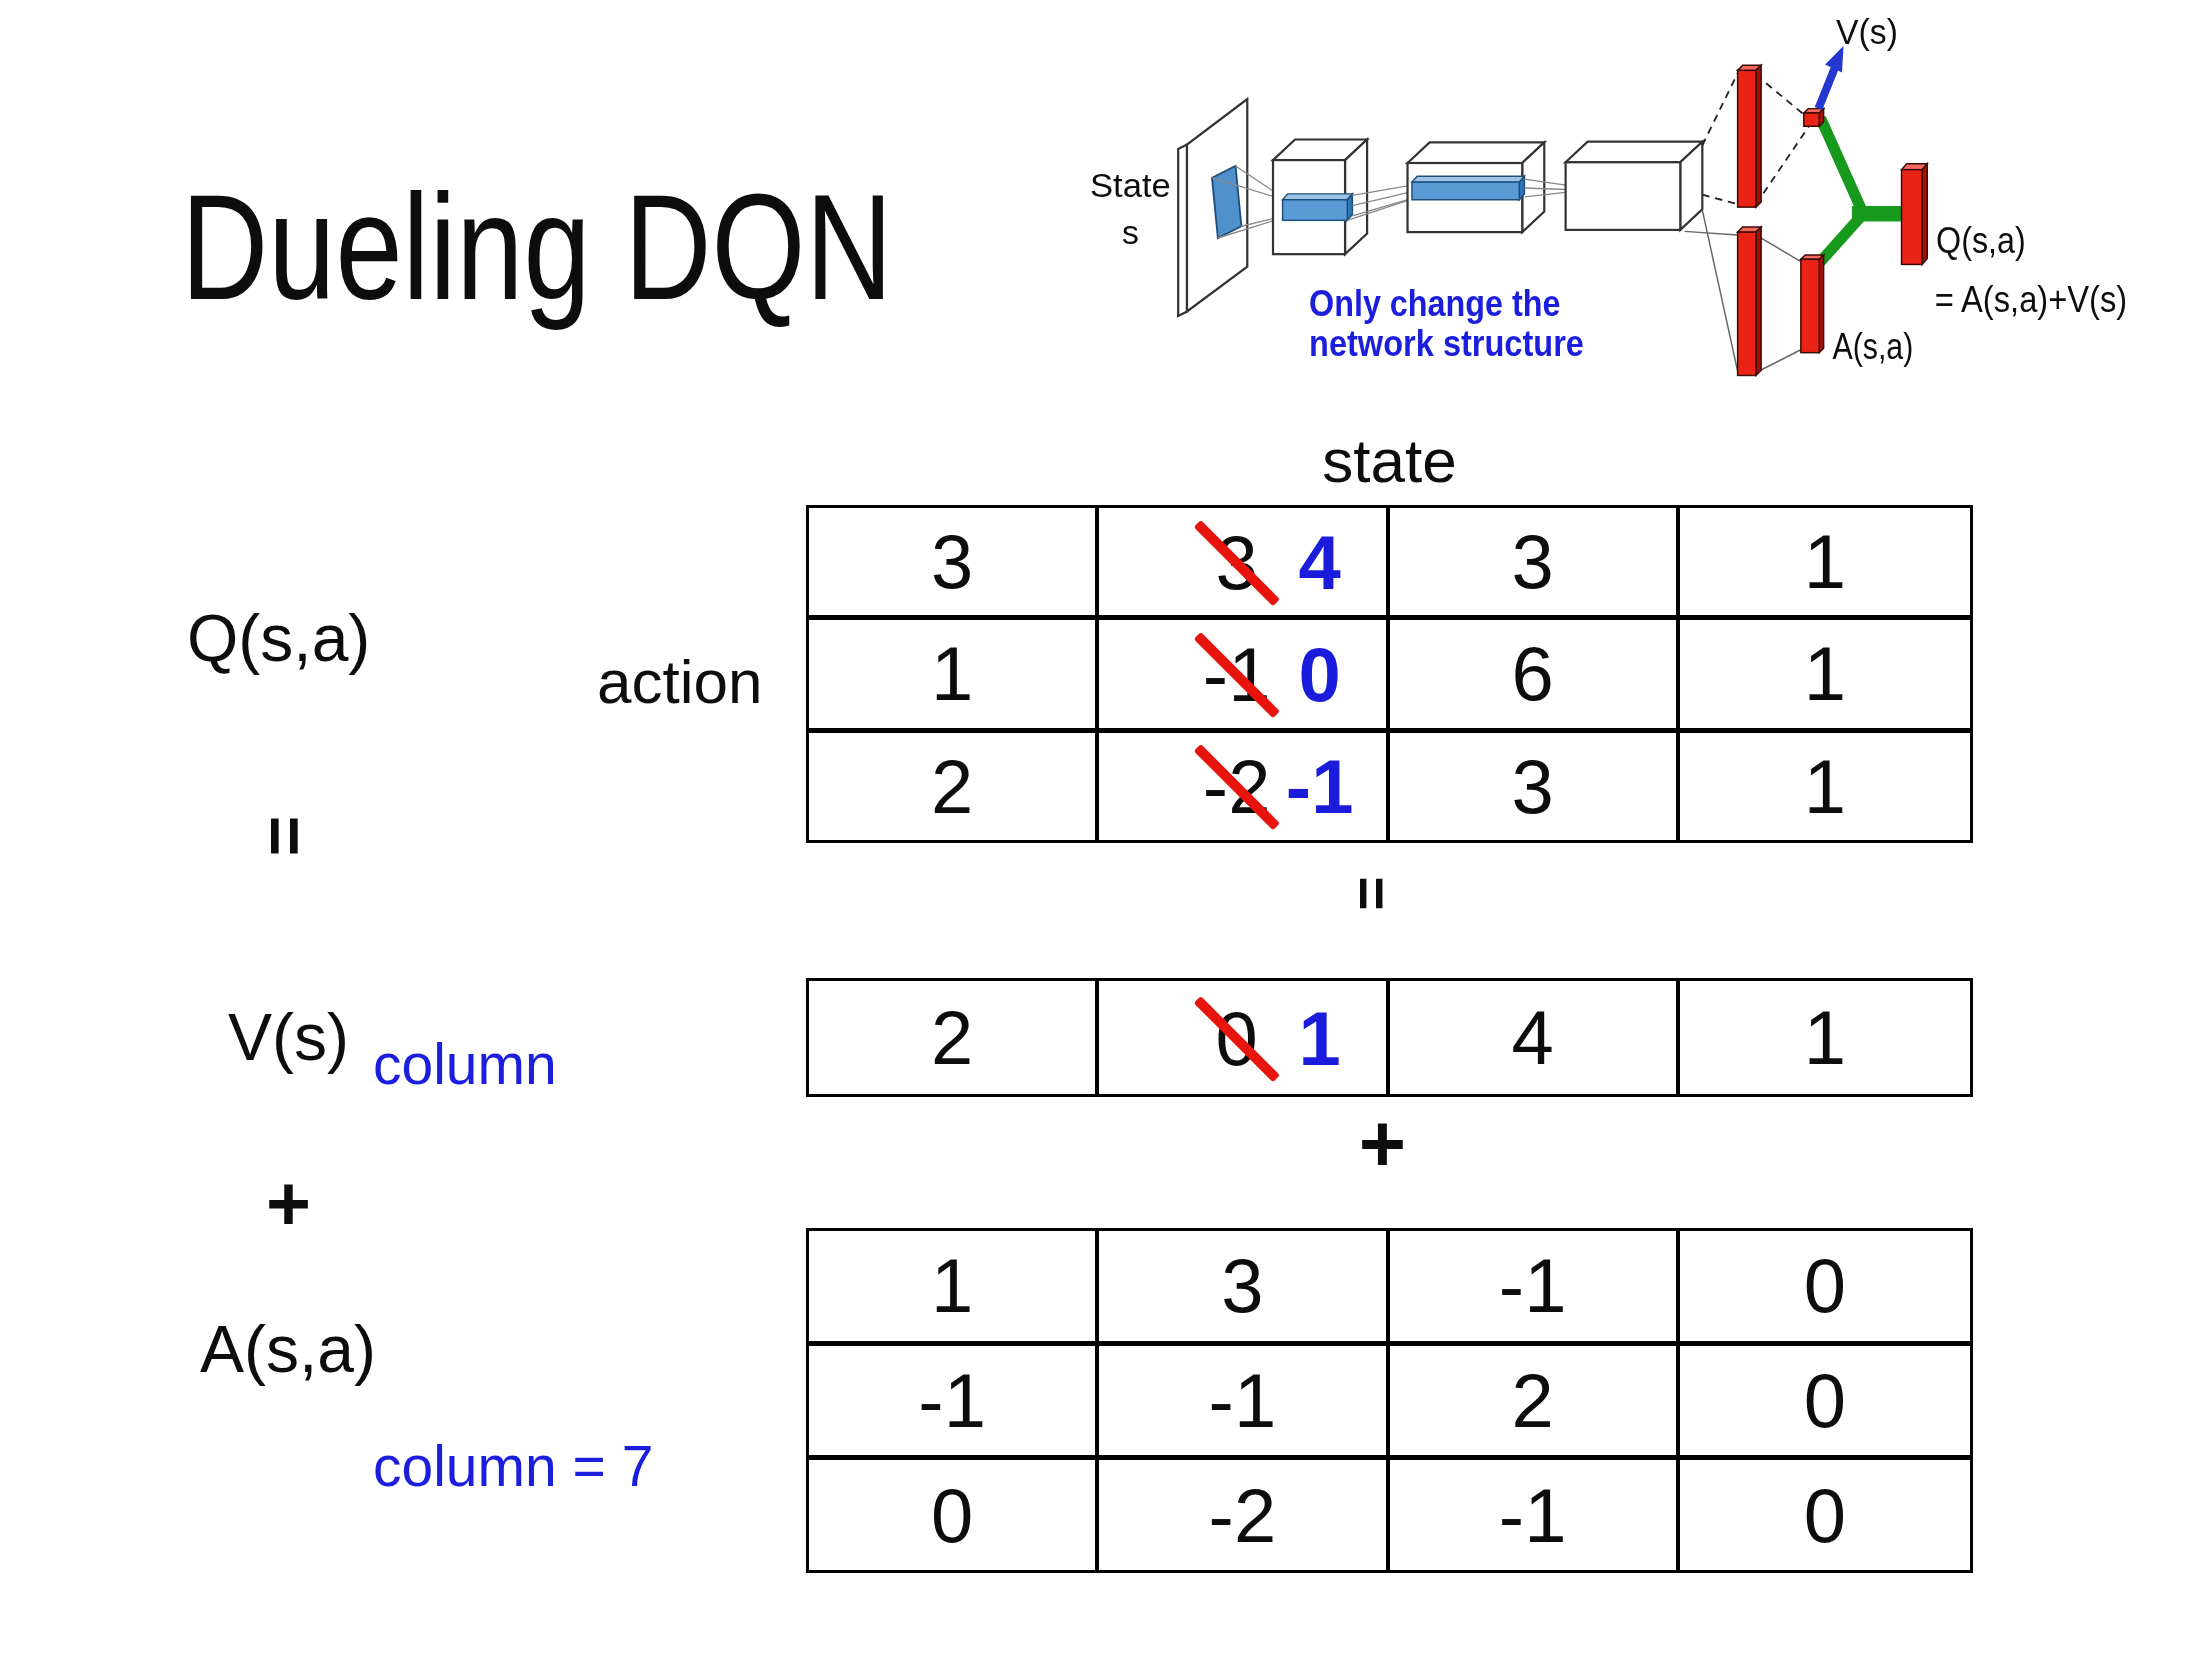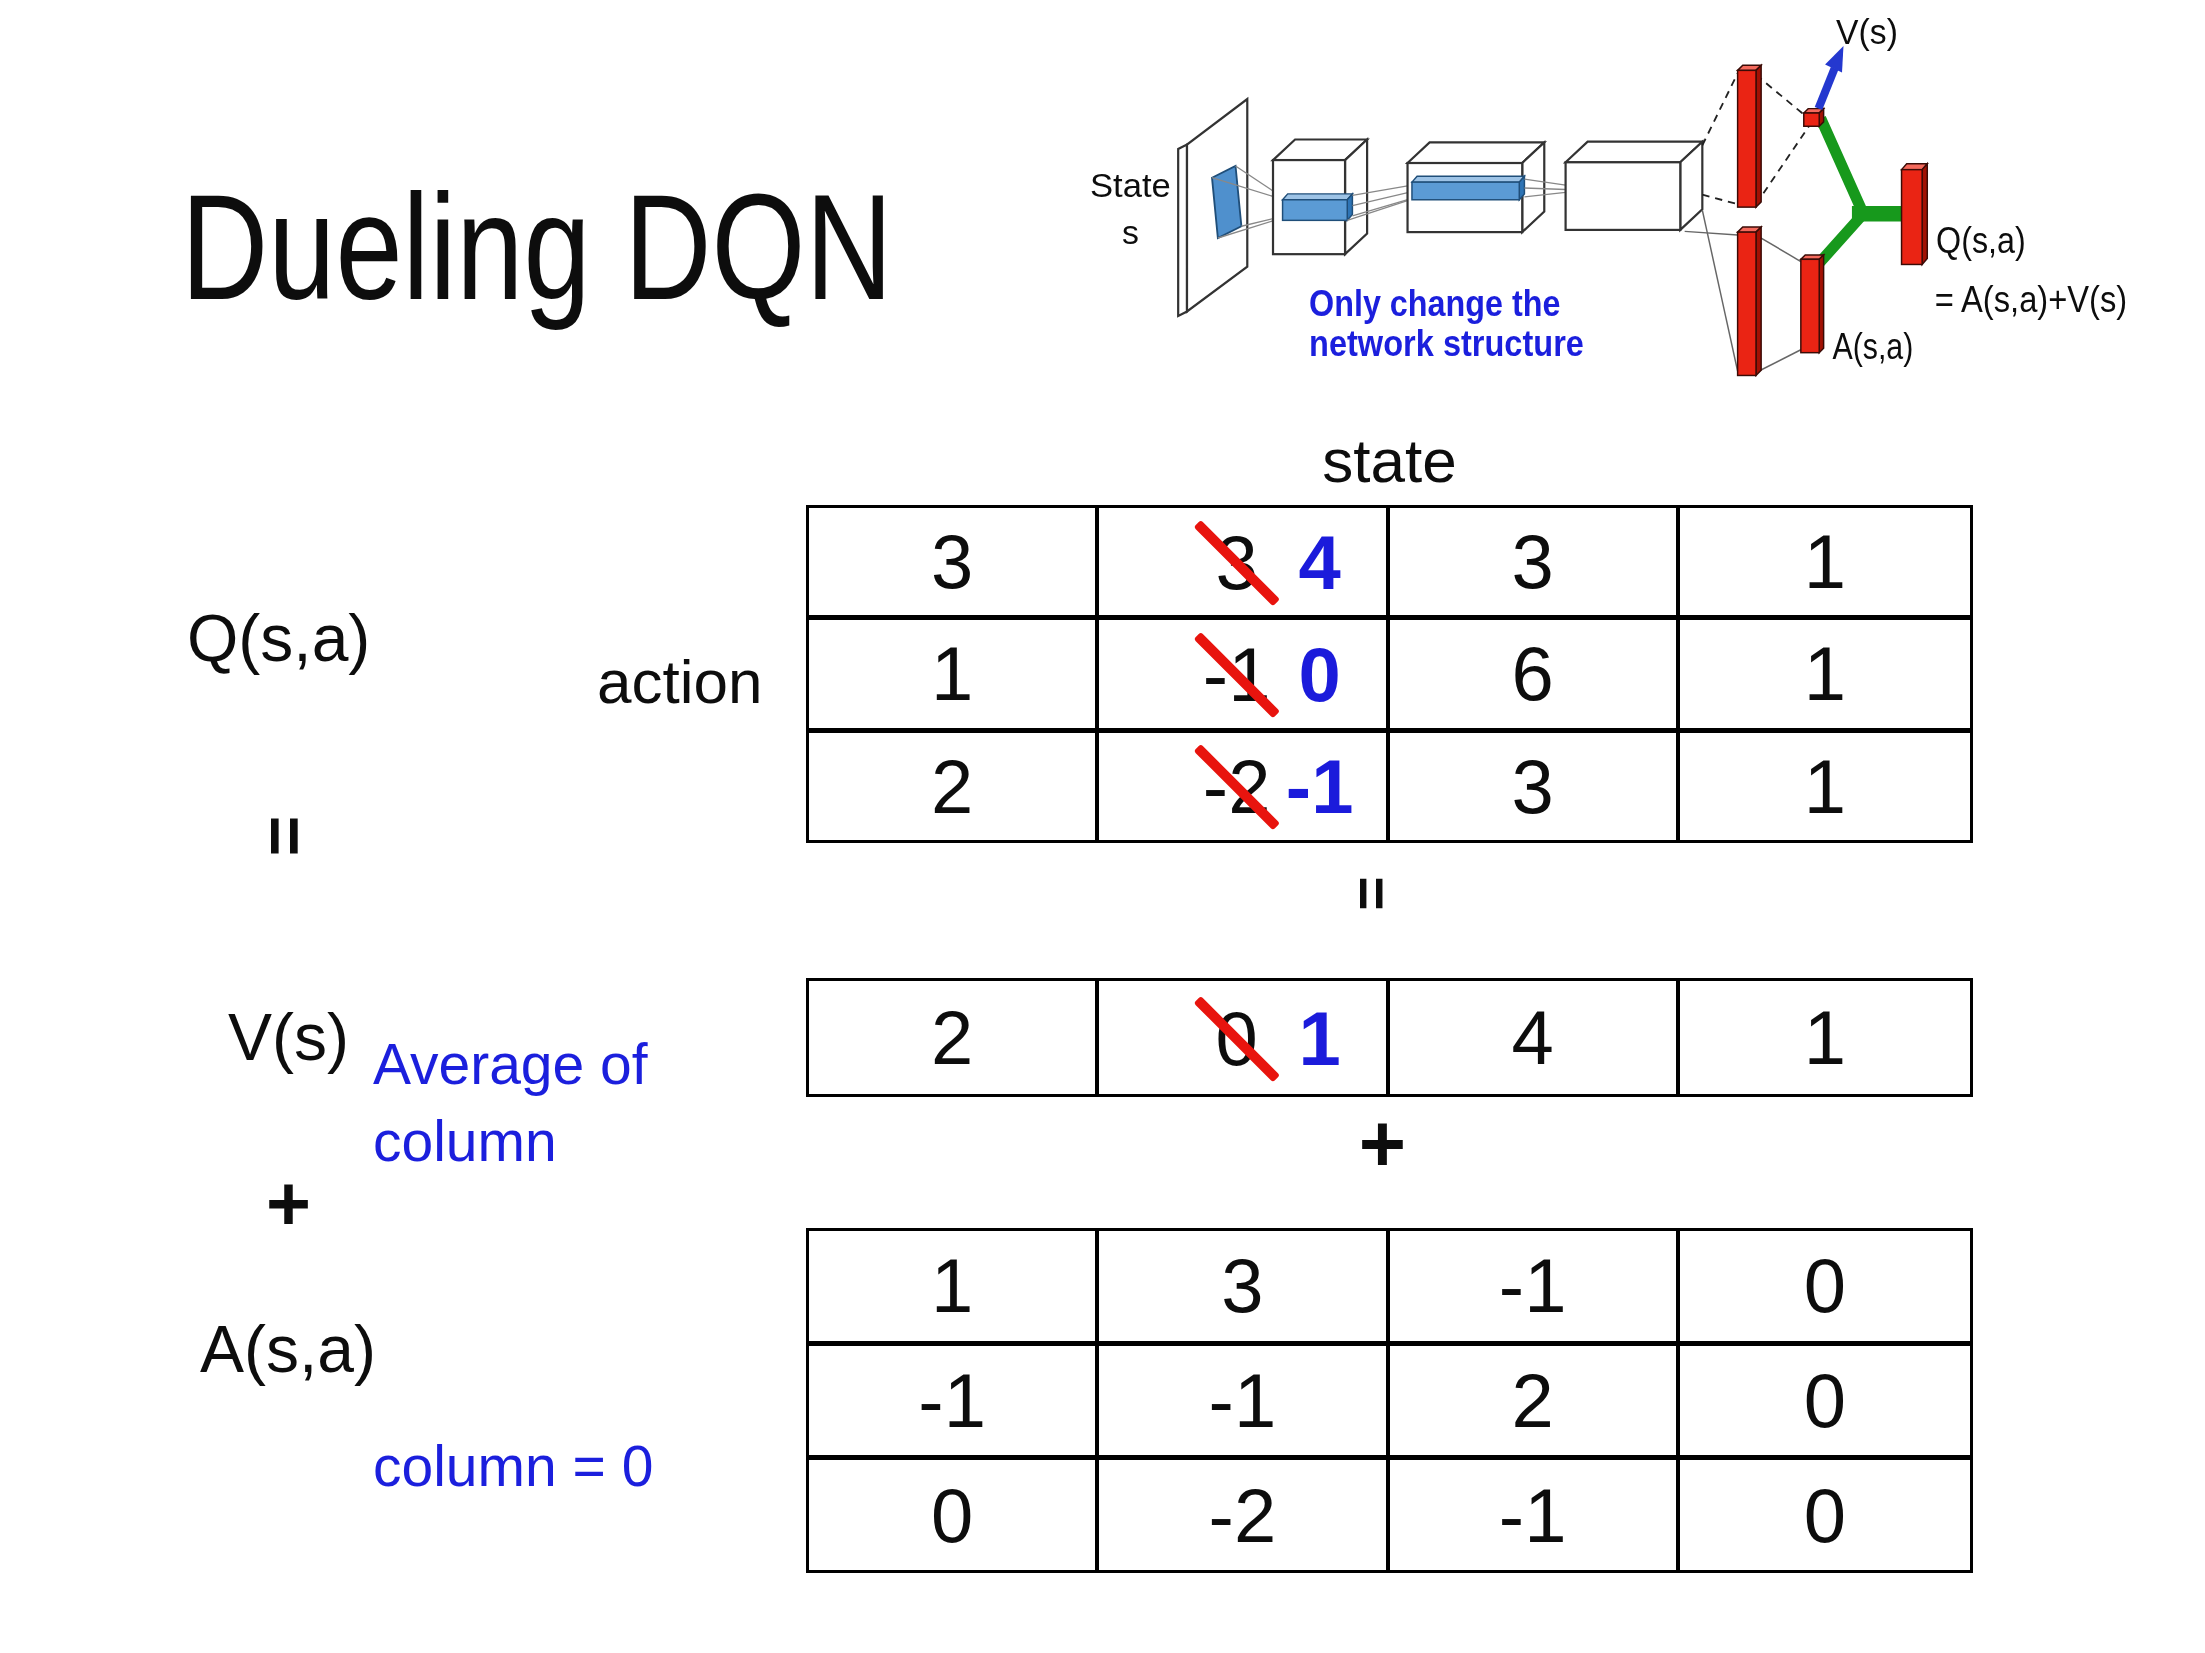--- a/index.html
+++ b/index.html
@@ -162,25 +162,24 @@
 <div class="abs biglabel" style="left:228px;top:998px">V(s)</div>
 <div class="abs opbox" style="left:237px;top:1152px">
   <span class="optext" style="font-size:77px">+</span>
 </div>
 <div class="abs biglabel" style="left:200px;top:1310px">A(s,a)</div>
 
 <div class="abs axislabel" style="left:806px;top:424px;width:1167px;text-align:center">state</div>
 <div class="abs axislabel" style="left:597px;top:645px">action</div>
 
 <div class="abs bluenote" style="left:373px;top:1026px">
-  <div>Average of</div>
   <div>column</div>
 </div>
 <div class="abs bluenote" style="left:373px;top:1428px">
-  <div>column = 0</div>
+  <div>column = 7</div>
 </div>
 
 <div class="abs opbox" style="left:1320px;top:842px">
   <span class="optext rot90" style="font-size:59px">=</span>
 </div>
 <div class="abs opbox" style="left:1331px;top:1092px">
   <span class="optext" style="font-size:81px">+</span>
 </div>
 
 <div class="abs tbl" style="left:806px;top:505px;width:1167px;height:338px">

